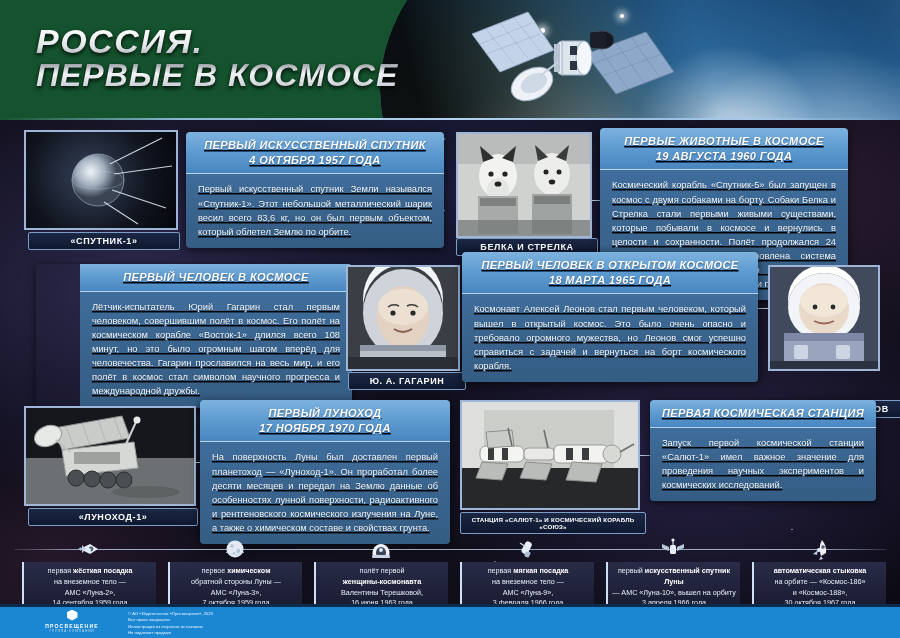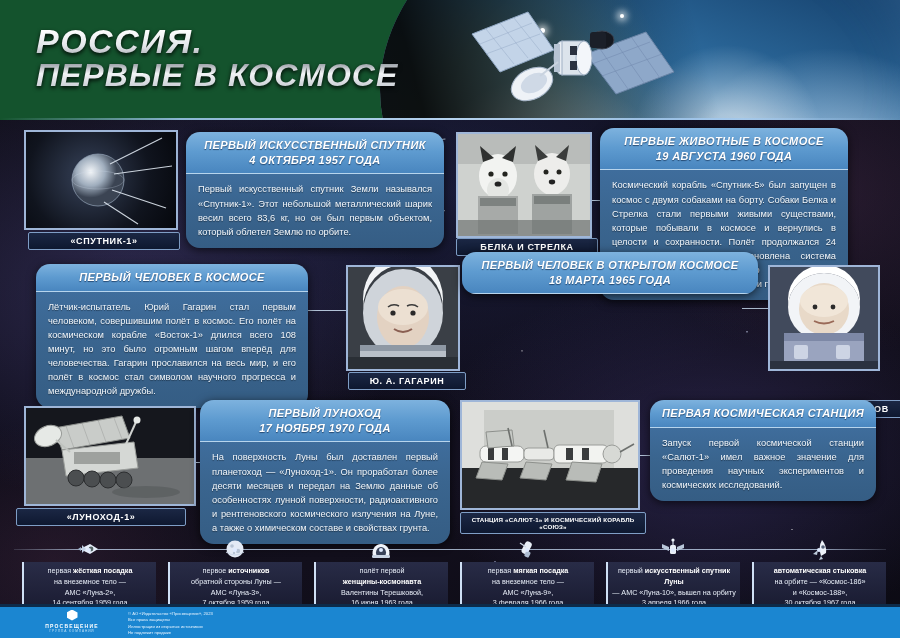--- a/index.html
+++ b/index.html
@@ -81,22 +81,22 @@
     filter:drop-shadow(0 2px 2px rgba(0,0,0,.9));
   }
   .banner-title .l2{font-size:32px;letter-spacing:1px;display:block;}
 
   
   .sat{position:absolute;left:470px;top:6px;width:220px;height:112px;z-index:4;}
   .divider-line{position:absolute;left:0;top:118px;width:900px;height:2px;
     background:linear-gradient(90deg,rgba(150,190,230,0) 0%,rgba(160,200,240,.85) 20%,rgba(190,220,250,.95) 50%,rgba(160,200,240,.8) 80%,rgba(150,190,230,0) 100%);z-index:6;}
 
   
-  .card{position:absolute;border-radius:14px;overflow:hidden;
-    box-shadow:0 2px 10px rgba(0,0,0,.65);}
+  .card{position:absolute;border-radius:4px;overflow:hidden;
+    box-shadow:0 2px 10px rgba(0,0,0,.65);text-decoration:underline;}
   .card-head{
     background:linear-gradient(180deg,#7db2de 0%,#5e9bd0 48%,#4986bf 100%);
     color:#ffffff;text-align:center;text-transform:uppercase;font-style:italic;
     font-weight:bold;font-size:11px;letter-spacing:.4px;line-height:1.34;
     padding:6px 8px 6px;
     text-shadow:0 1px 1px rgba(20,50,85,.75);
     border-bottom:1px solid rgba(255,255,255,.45);
   }
   .card-head .date{display:block;}
   .card-body{
@@ -278,21 +278,21 @@
   <div class="caption" style="left:456px;top:238px;width:132px;">БЕЛКА И СТРЕЛКА</div>
 
   <div class="card" style="left:600px;top:128px;width:248px;">
     <div class="card-head">
       <span>ПЕРВЫЕ ЖИВОТНЫЕ В КОСМОСЕ</span>
       <span class="date">19 АВГУСТА 1960 ГОДА</span>
     </div>
     <div class="card-body">Космический корабль «Спутник-5» был запущен в космос с двумя собаками на борту. Собаки Белка и Стрелка стали первыми живыми существами, которые побывали в космосе и вернулись в целости и сохранности. Полёт продолжался 24 часа. На борту была установлена система жизнеобеспечения, которая во время полёта обеспечивала собакам кислород и пищу.</div>
   </div>
 
-  <div class="card" style="left:36px;top:264px;width:272px;">
+  <div class="card" style="left:36px;top:264px;width:272px;padding-left:44px;">
     <div class="card-head">
       <span>ПЕРВЫЙ ЧЕЛОВЕК В КОСМОСЕ</span>
     </div>
     <div class="card-body">Лётчик-испытатель Юрий Гагарин стал первым человеком, совершившим полёт в космос. Его полёт на космическом корабле «Восток-1» длился всего 108 минут, но это было огромным шагом вперёд для человечества. Гагарин прославился на весь мир, и его полёт в космос стал символом научного прогресса и международной дружбы.</div>
   </div>
 
   <div class="photo" style="left:346px;top:265px;width:110px;height:102px;">
     <div class="photo-inner" style="background:linear-gradient(180deg,#2b2f36,#1a1d22);">
       <svg viewBox="0 0 110 102" width="110" height="102">
         <rect width="110" height="102" fill="#3a3f46"></rect>
@@ -311,20 +311,21 @@
       </svg>
     </div>
   </div>
   <div class="caption" style="left:348px;top:372px;width:108px;">Ю. А. ГАГАРИН</div>
 
   <div class="card" style="left:462px;top:252px;width:296px;">
     <div class="card-head">
       <span>ПЕРВЫЙ ЧЕЛОВЕК В ОТКРЫТОМ КОСМОСЕ</span>
       <span class="date">18 МАРТА 1965 ГОДА</span>
     </div>
+    <div class="card-body">Космонавт Алексей Леонов стал первым человеком, который вышел в открытый космос. Это было очень опасно и требовало огромного мужества, но Леонов смог успешно справиться с задачей и вернуться на борт космического корабля.</div>
   </div>
 
   <div class="photo" style="left:768px;top:265px;width:108px;height:102px;">
     <div class="photo-inner" style="background:linear-gradient(180deg,#3a4150,#222834);">
       <svg viewBox="0 0 108 102" width="108" height="102">
         <rect width="108" height="102" fill="#414a5c"></rect>
         <ellipse cx="54" cy="40" rx="36" ry="34" fill="#f2f4f7"></ellipse>
         <ellipse cx="54" cy="42" rx="25" ry="26" fill="#e8d9c8"></ellipse>
         <ellipse cx="54" cy="34" rx="24" ry="16" fill="#f1e6d8"></ellipse>
         <circle cx="45" cy="40" r="2.4" fill="#2b2b2b"></circle>
@@ -367,21 +368,21 @@
         <g fill="#4b4e50" stroke="#2c2e30">
           <circle cx="50" cy="70" r="8"></circle>
             <circle cx="66" cy="71" r="8"></circle>
           <circle cx="82" cy="72" r="8"></circle>
             <circle cx="98" cy="72" r="8"></circle>
         </g>
         <ellipse cx="120" cy="84" rx="34" ry="6" fill="#55585a" opacity=".6"></ellipse>
       </svg>
     </div>
   </div>
-  <div class="caption" style="left:16px;top:508px;width:160px;">«ЛУНОХОД-1»</div>
+  <div class="caption" style="left:28px;top:508px;width:160px;">«ЛУНОХОД-1»</div>
 
   <div class="card" style="left:200px;top:400px;width:250px;">
     <div class="card-head">
       <span>ПЕРВЫЙ ЛУНОХОД</span>
       <span class="date">17 НОЯБРЯ 1970 ГОДА</span>
     </div>
     <div class="card-body">На поверхность Луны был доставлен первый планетоход — «Луноход-1». Он проработал более десяти месяцев и передал на Землю данные об особенностях лунной поверхности, радиоактивного и рентгеновского космического излучения на Луне, а также о химическом составе и свойствах грунта.</div>
   </div>
 
   <div class="photo" style="left:460px;top:400px;width:176px;height:106px;">
@@ -442,21 +443,21 @@
     <div class="tl-item" style="left:154px;">
       <svg class="tl-icon" viewBox="0 0 26 22">
         <circle cx="13" cy="11" r="8.5" fill="#e3eaf5"></circle>
         <circle cx="10" cy="8" r="1.8" fill="#b6c3d4"></circle>
         <circle cx="16" cy="13" r="2.2" fill="#b6c3d4"></circle>
         <circle cx="12" cy="15" r="1.2" fill="#b6c3d4"></circle>
         <path d="M4 14 q9 6 18 0" stroke="#cdd8e8" stroke-width="1" fill="none"></path>
       </svg>
       <div class="tl-tick"></div>
       <div class="tl-box">
-        <span>первое </span><b>источников</b><br>
+        <span>первое </span><b>химическом</b><br>
         <span>обратной стороны Луны —</span><br>
         <span>АМС «Луна-3»,</span><br>
         <span>7 октября 1959 года</span>
       </div>
     </div>
 
     <div class="tl-item" style="left:300px;">
       <svg class="tl-icon" viewBox="0 0 26 22">
         <path d="M5 18 a8.5 9 0 1 1 16 0 z" fill="#f0f4fa"></path>
         <path d="M8.5 17 a5 5.5 0 1 1 9 0 z" fill="#39435a"></path>

